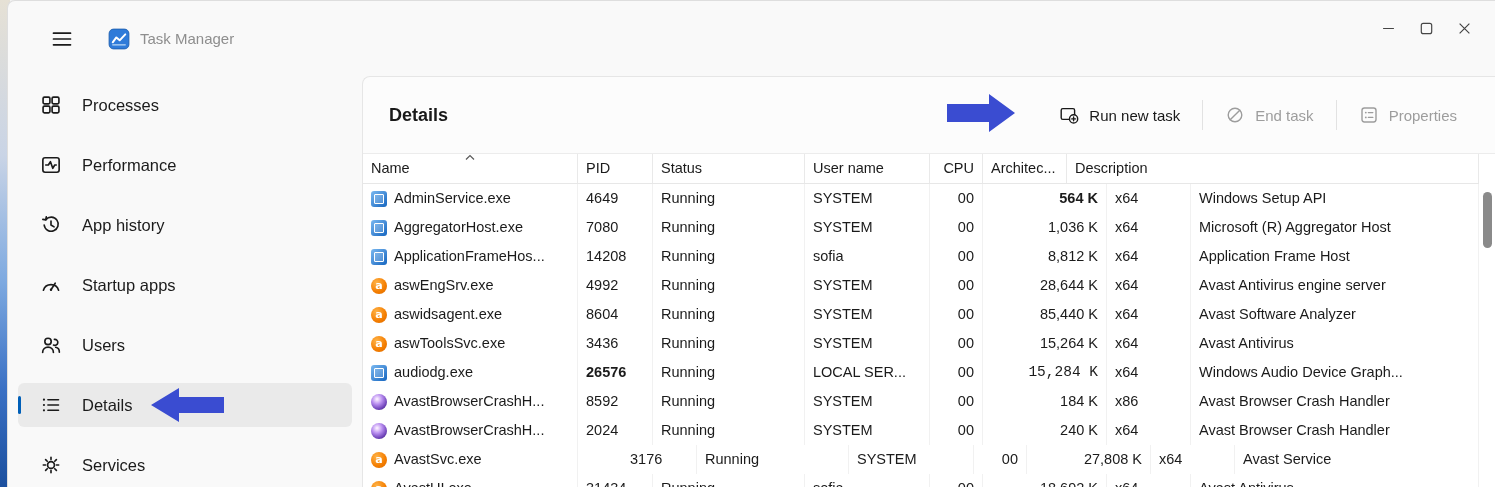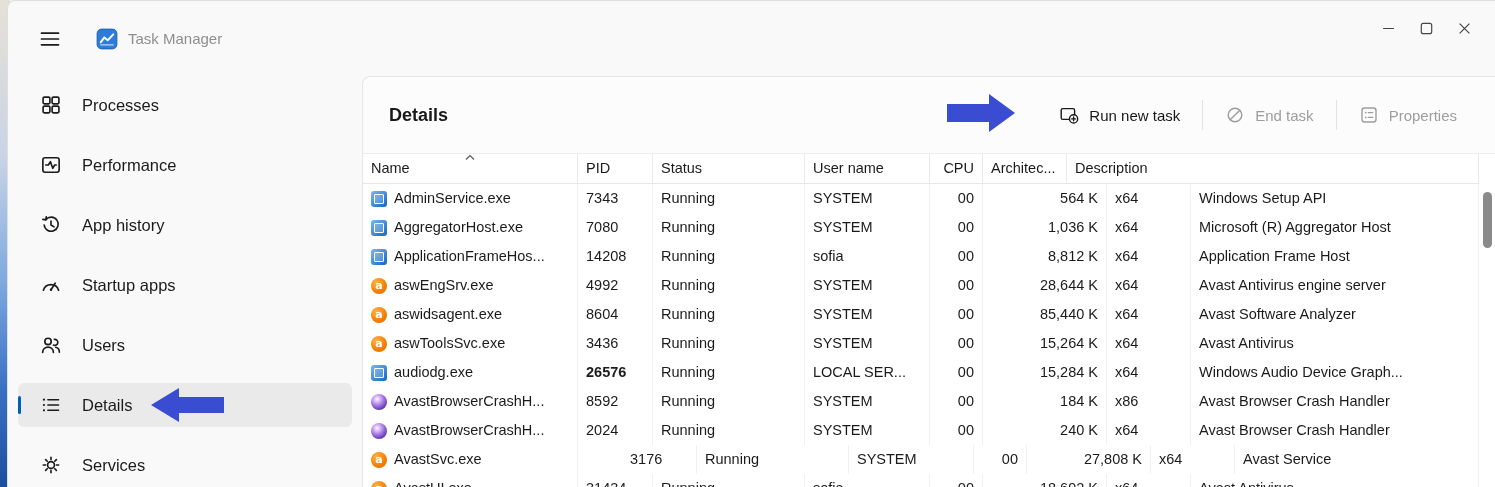--- a/index.html
+++ b/index.html
@@ -9,21 +9,21 @@
     -webkit-font-smoothing:antialiased;
   }
   
   .wallpaper{position:absolute;left:0;top:0;width:10px;height:487px;
     background:linear-gradient(180deg,#e6e1d5 0%,#c9d4e6 32%,#7da9e0 58%,#3a70c4 80%,#1b4f9e 100%);}
   
   .window{position:absolute;left:7px;top:0;right:0;bottom:0;background:#f9f9f9;
     border-top-left-radius:8px;border:1px solid #dedede;border-right:none;border-bottom:none;overflow:hidden;}
 
   
-  .titlebar{position:absolute;top:0;left:4px;right:0;height:75px;display:flex;align-items:center;}
+  .titlebar{position:absolute;top:0;left:16px;right:0;height:75px;display:flex;align-items:center;}
   .hamburger{width:40px;height:40px;margin-left:18px;border:none;background:transparent;border-radius:6px;
     display:flex;align-items:center;justify-content:center;cursor:pointer;color:#1b1b1b;}
   .applogo{margin-left:26px;width:22px;height:22px;display:inline-flex;}
   .apptitle{margin-left:10px;font-size:15px;color:#8e8e8e;}
   .win-controls{position:absolute;right:12px;top:6px;display:flex;}
   .wc{width:38px;height:42px;border:none;background:transparent;display:flex;align-items:center;justify-content:center;color:#454545;cursor:pointer;}
 
   
   .sidebar{position:absolute;left:0;top:75px;width:354px;bottom:0;padding:7px 10px 0 10px;box-sizing:border-box;}
   .side-item{height:44px;margin-bottom:16px;display:flex;align-items:center;border-radius:6px;
@@ -233,25 +233,25 @@
           <div class="th al-right" style="width: 53px;">CPU</div>
           <div class="th" style="width: 84px;">Architec...</div>
           <div class="th" style="width: auto; flex: 1 1 0%;">Description</div>
         </div>
       <div class="tbody" id="tbody">
           <div class="tr">
             <div class="td name-cell" style="width: 215px;">
               <span class="fico windows-app-icon"></span>
               <span>AdminService.exe</span>
             </div>
-            <div class="td" style="width: 75px;">7343</div>
-            <div class="td" style="width: 152px;">Running</div>
-            <div class="td" style="width: 125px;">SYSTEM</div>
-            <div class="td al-right" style="width: 53px;">00</div>
-            <div class="td al-right" style="width: 124px;">564 K</div>
+            <div class="td" style="width: 75px;">4649</div>
+            <div class="td" style="width: 152px;">Running</div>
+            <div class="td" style="width: 125px;">SYSTEM</div>
+            <div class="td al-right" style="width: 53px;">00</div>
+            <div class="td al-right" style="width: 124px; font-weight: bold;">564 K</div>
             <div class="td" style="width: 84px;">x64</div>
             <div class="td" style="width: auto; flex: 1 1 0%;">Windows Setup API</div>
           </div>
           <div class="tr">
             <div class="td name-cell" style="width: 215px;">
               <span class="fico windows-app-icon"></span>
               <span>AggregatorHost.exe</span>
             </div>
             <div class="td" style="width: 75px;">7080</div>
             <div class="td" style="width: 152px;">Running</div>
@@ -315,21 +315,21 @@
           </div>
           <div class="tr">
             <div class="td name-cell" style="width: 215px;">
               <span class="fico windows-app-icon"></span>
               <span>audiodg.exe</span>
             </div>
             <div class="td" style="width: 75px; font-weight: bold;">26576</div>
             <div class="td" style="width: 152px;">Running</div>
             <div class="td" style="width: 125px;">LOCAL SER...</div>
             <div class="td al-right" style="width: 53px;">00</div>
-            <div class="td al-right" style="width: 124px;">15,284 K</div>
+            <div class="td al-right" style="width: 124px; font-family: Liberation Mono, monospace;">15,284 K</div>
             <div class="td" style="width: 84px;">x64</div>
             <div class="td" style="width: auto; flex: 1 1 0%;">Windows Audio Device Graph...</div>
           </div>
           <div class="tr">
             <div class="td name-cell" style="width: 215px;">
               <span class="fico avast-browser-icon"></span>
               <span>AvastBrowserCrashH...</span>
             </div>
             <div class="td" style="width: 75px;">8592</div>
             <div class="td" style="width: 152px;">Running</div>

